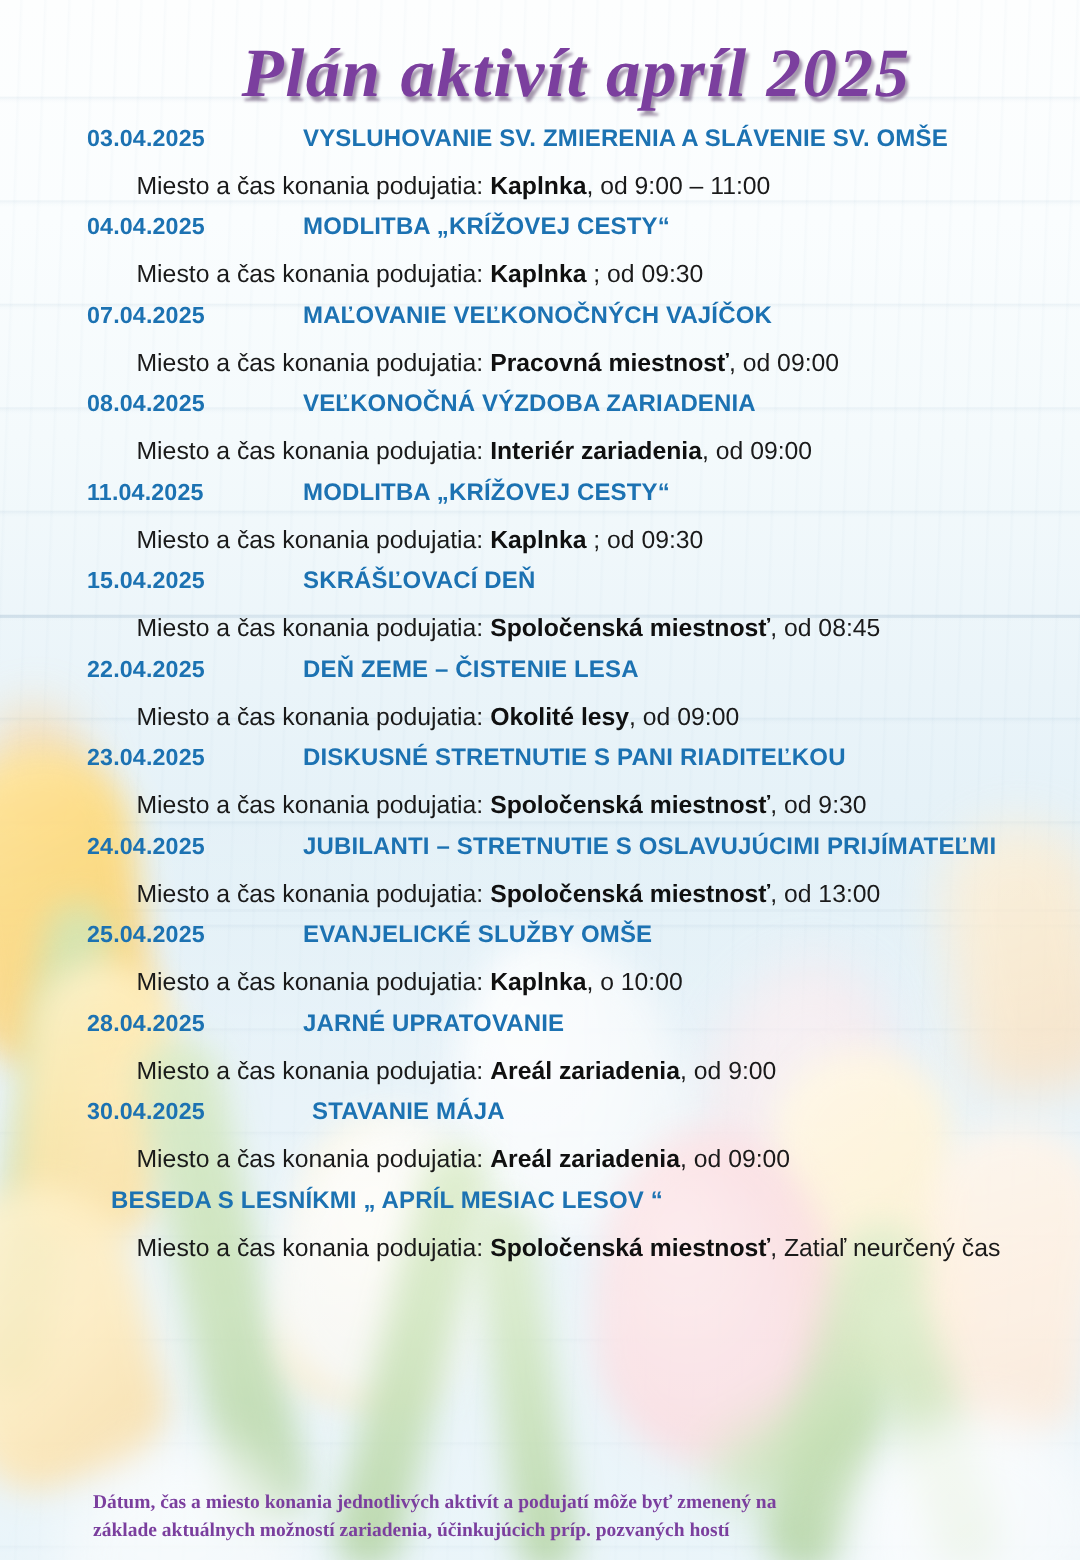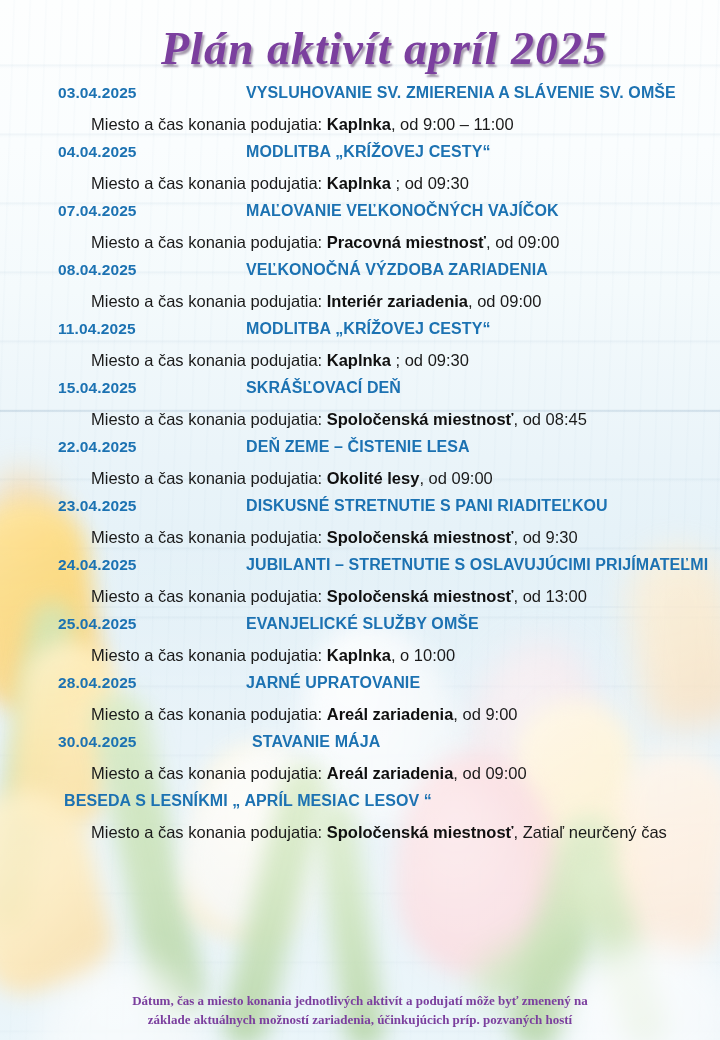--- a/index.html
+++ b/index.html
@@ -234,51 +234,49 @@
   .entry-head {
     display: flex;
     align-items: baseline;
     height: 29px;
     padding-left: 58px;
     font-weight: bold;
     font-size: 15.5px;
     color: #1c72b2;
     letter-spacing: .1px;
     white-space: nowrap;
-    gap: 44px;
   }
   .entry-date {
     width: 144px;
     flex: 0 0 144px;
     font-size: 15.5px;
   }
   .entry-name { font-size: 16px; }
   .entry-head.nodate { padding-left: 58px; }
-  .entry-head.nodate .entry-name { margin-left: 6px; }
+  .entry-head.nodate .entry-name { margin-left: 16px; }
   .entry-head.shift .entry-name { margin-left: 6px; }
 
   .entry-place {
     padding-left: 91px;
     padding-right: 18px;
     min-height: 30px;
     font-size: 16.5px;
     color: #1a1a1a;
     line-height: 1.42;
   }
   .entry-place .venue {
     font-weight: bold;
     color: #101010;
   }
 
   .footer-note {
     position: absolute;
     left: 0;
     top: 992px;
     width: 720px;
-    text-align: center;
     font-family: "Liberation Serif", "DejaVu Serif", serif;
     font-weight: bold;
     font-size: 13px;
     line-height: 1.45;
     color: #7b3f9e;
     padding: 0 62px;
     box-sizing: border-box;
   }
 </style>
 </head>

